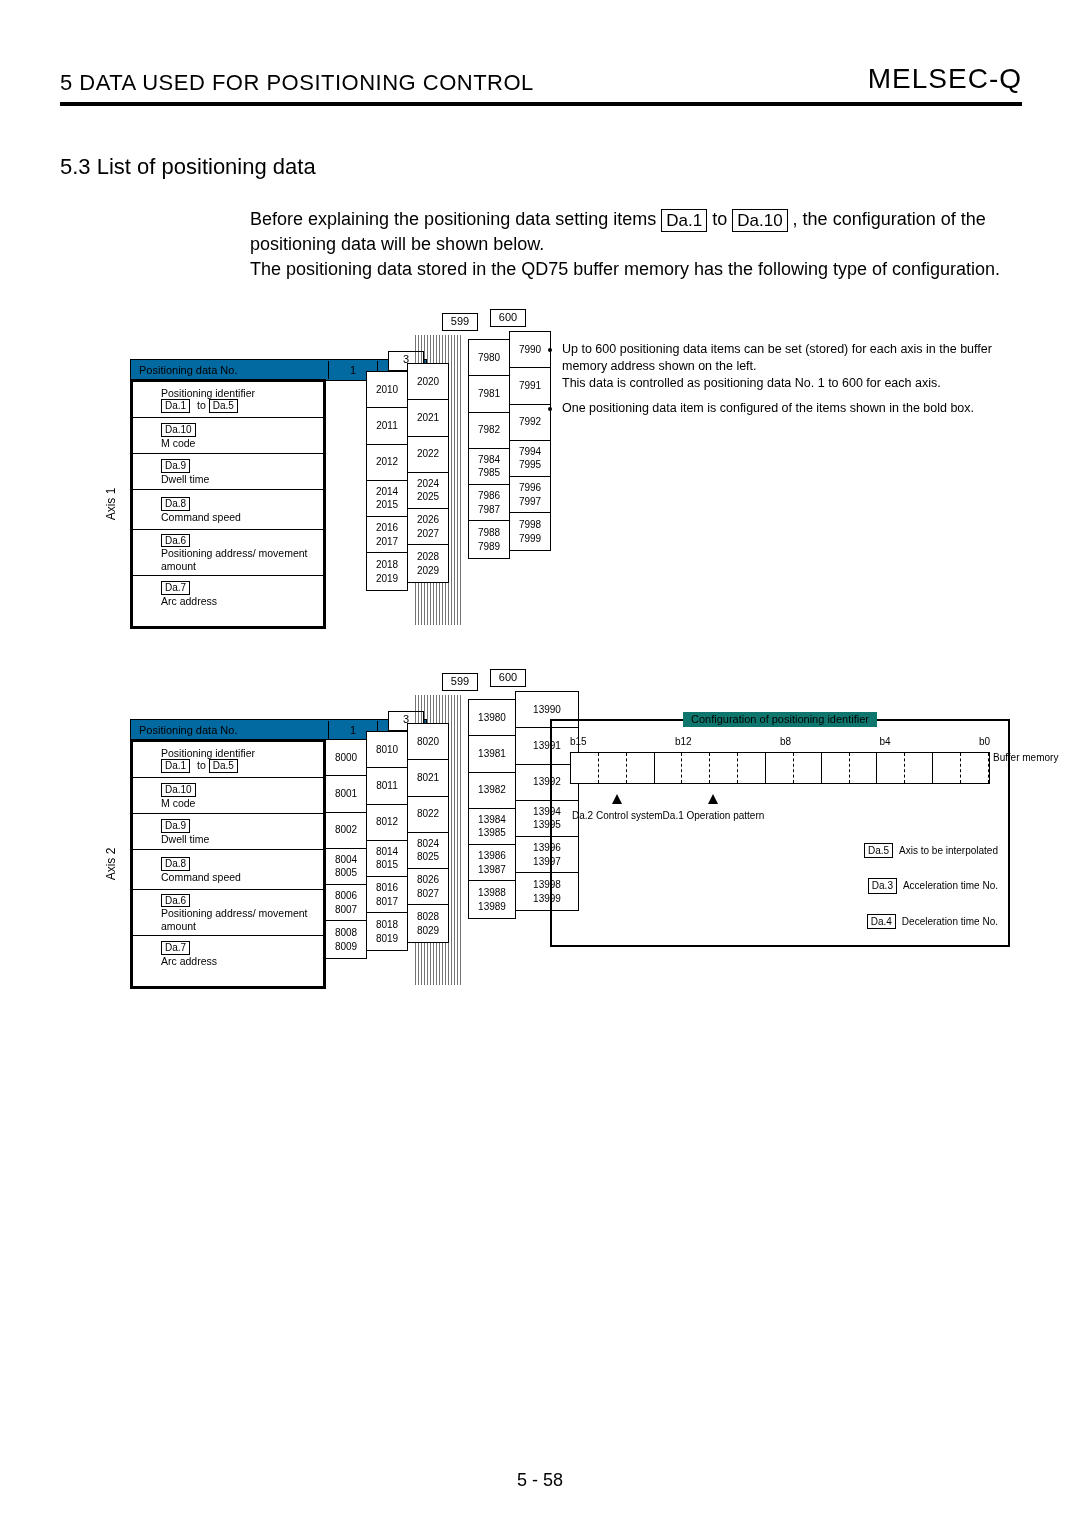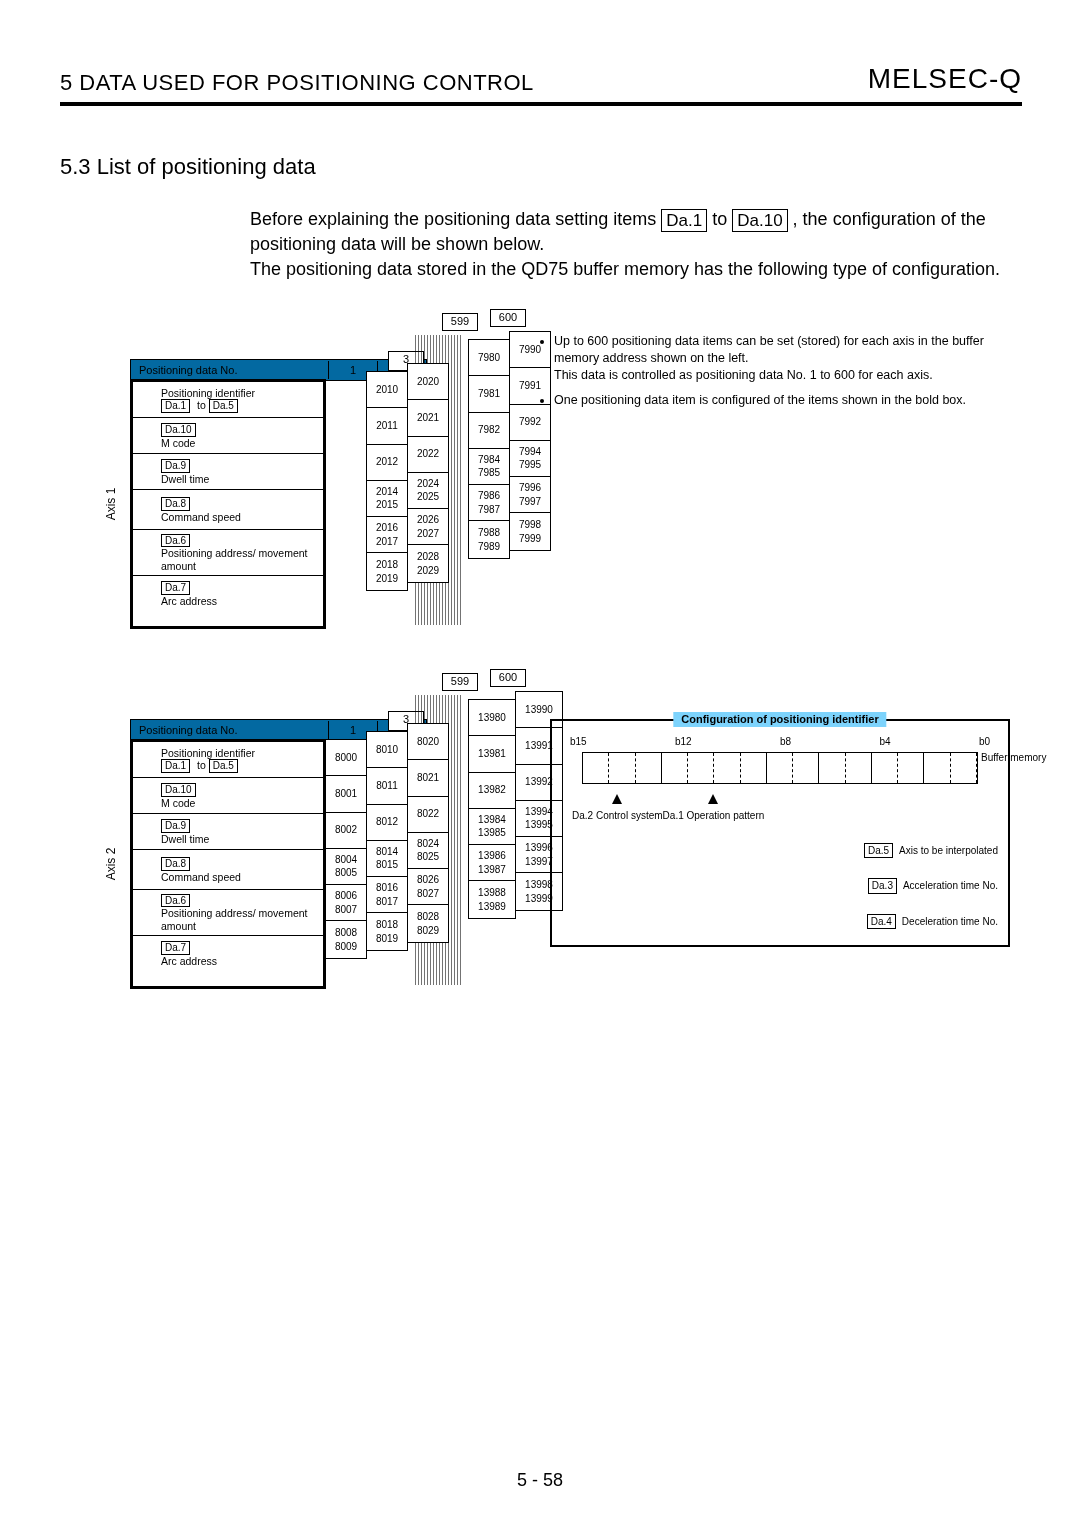--- a/index.html
+++ b/index.html
@@ -126,45 +126,45 @@
     width:42px;height:12px;
   }
   
   .notes{
     font-size:12.5px;
     position:absolute;
     left:420px; top:24px;
     width:480px;
   }
   .notes li{list-style:disc;margin-bottom:8px;line-height:1.35;}
-  .notes ul{padding-left:4px;margin:0;}
+  .notes ul{padding-left:4px;margin:8px;}
   
   .cfgbox{
     position:absolute;
     left:420px;top:50px;
     width:460px;
     border:2px solid #000;
     padding:10px 10px 14px 10px;
     font-size:11px;
     box-sizing:border-box;
   }
   .cfgbox .title{
     position:absolute;
     top:-9px;left:50%;transform:translateX(-50%);
-    background:#7dd3fc;padding:0 8px;font-size:11px;white-space:nowrap;font-weight:bold;
+    background:#0f766e;padding:0 8px;font-size:11px;white-space:nowrap;
   }
   .bitrow{
     display:flex;justify-content:space-between;
     font-size:10px;margin:4px 8px 4px 8px;
   }
   .wordbox{
     position:relative;
     height:30px;
     border:1px solid #000;
-    margin:0 20px;
+    margin:0 8px;
     background:#fff;
     display:flex;
   }
   .wordbox .seg{flex:1;border-right:1px dashed #000;}
   .wordbox .seg:last-child{border-right:none;}
   .wordbox .brk{border-right:1px solid #000!important;}
   .bufm{position:absolute;right:-4px;top:-2px;transform:translate(100%,0);font-size:10px;}
   .ann{
     display:flex;align-items:center;gap:6px;font-size:10px;
     margin:14px 0 2px 12px;
@@ -470,21 +470,21 @@
         </div>
         <div class="cell">
           <span>13986</span>
           <span>13987</span>
         </div>
         <div class="cell">
           <span>13988</span>
           <span>13989</span>
         </div>
       </div>
-    <div class="numcol tall" style="left:385px;top:22px;width:48px;">
+    <div class="numcol tall" style="left:385px;top:22px;width:64px;">
         <div class="cell">
           <span>13990</span>
         </div>
         <div class="cell">
           <span>13991</span>
         </div>
         <div class="cell">
           <span>13992</span>
         </div>
         <div class="cell">

